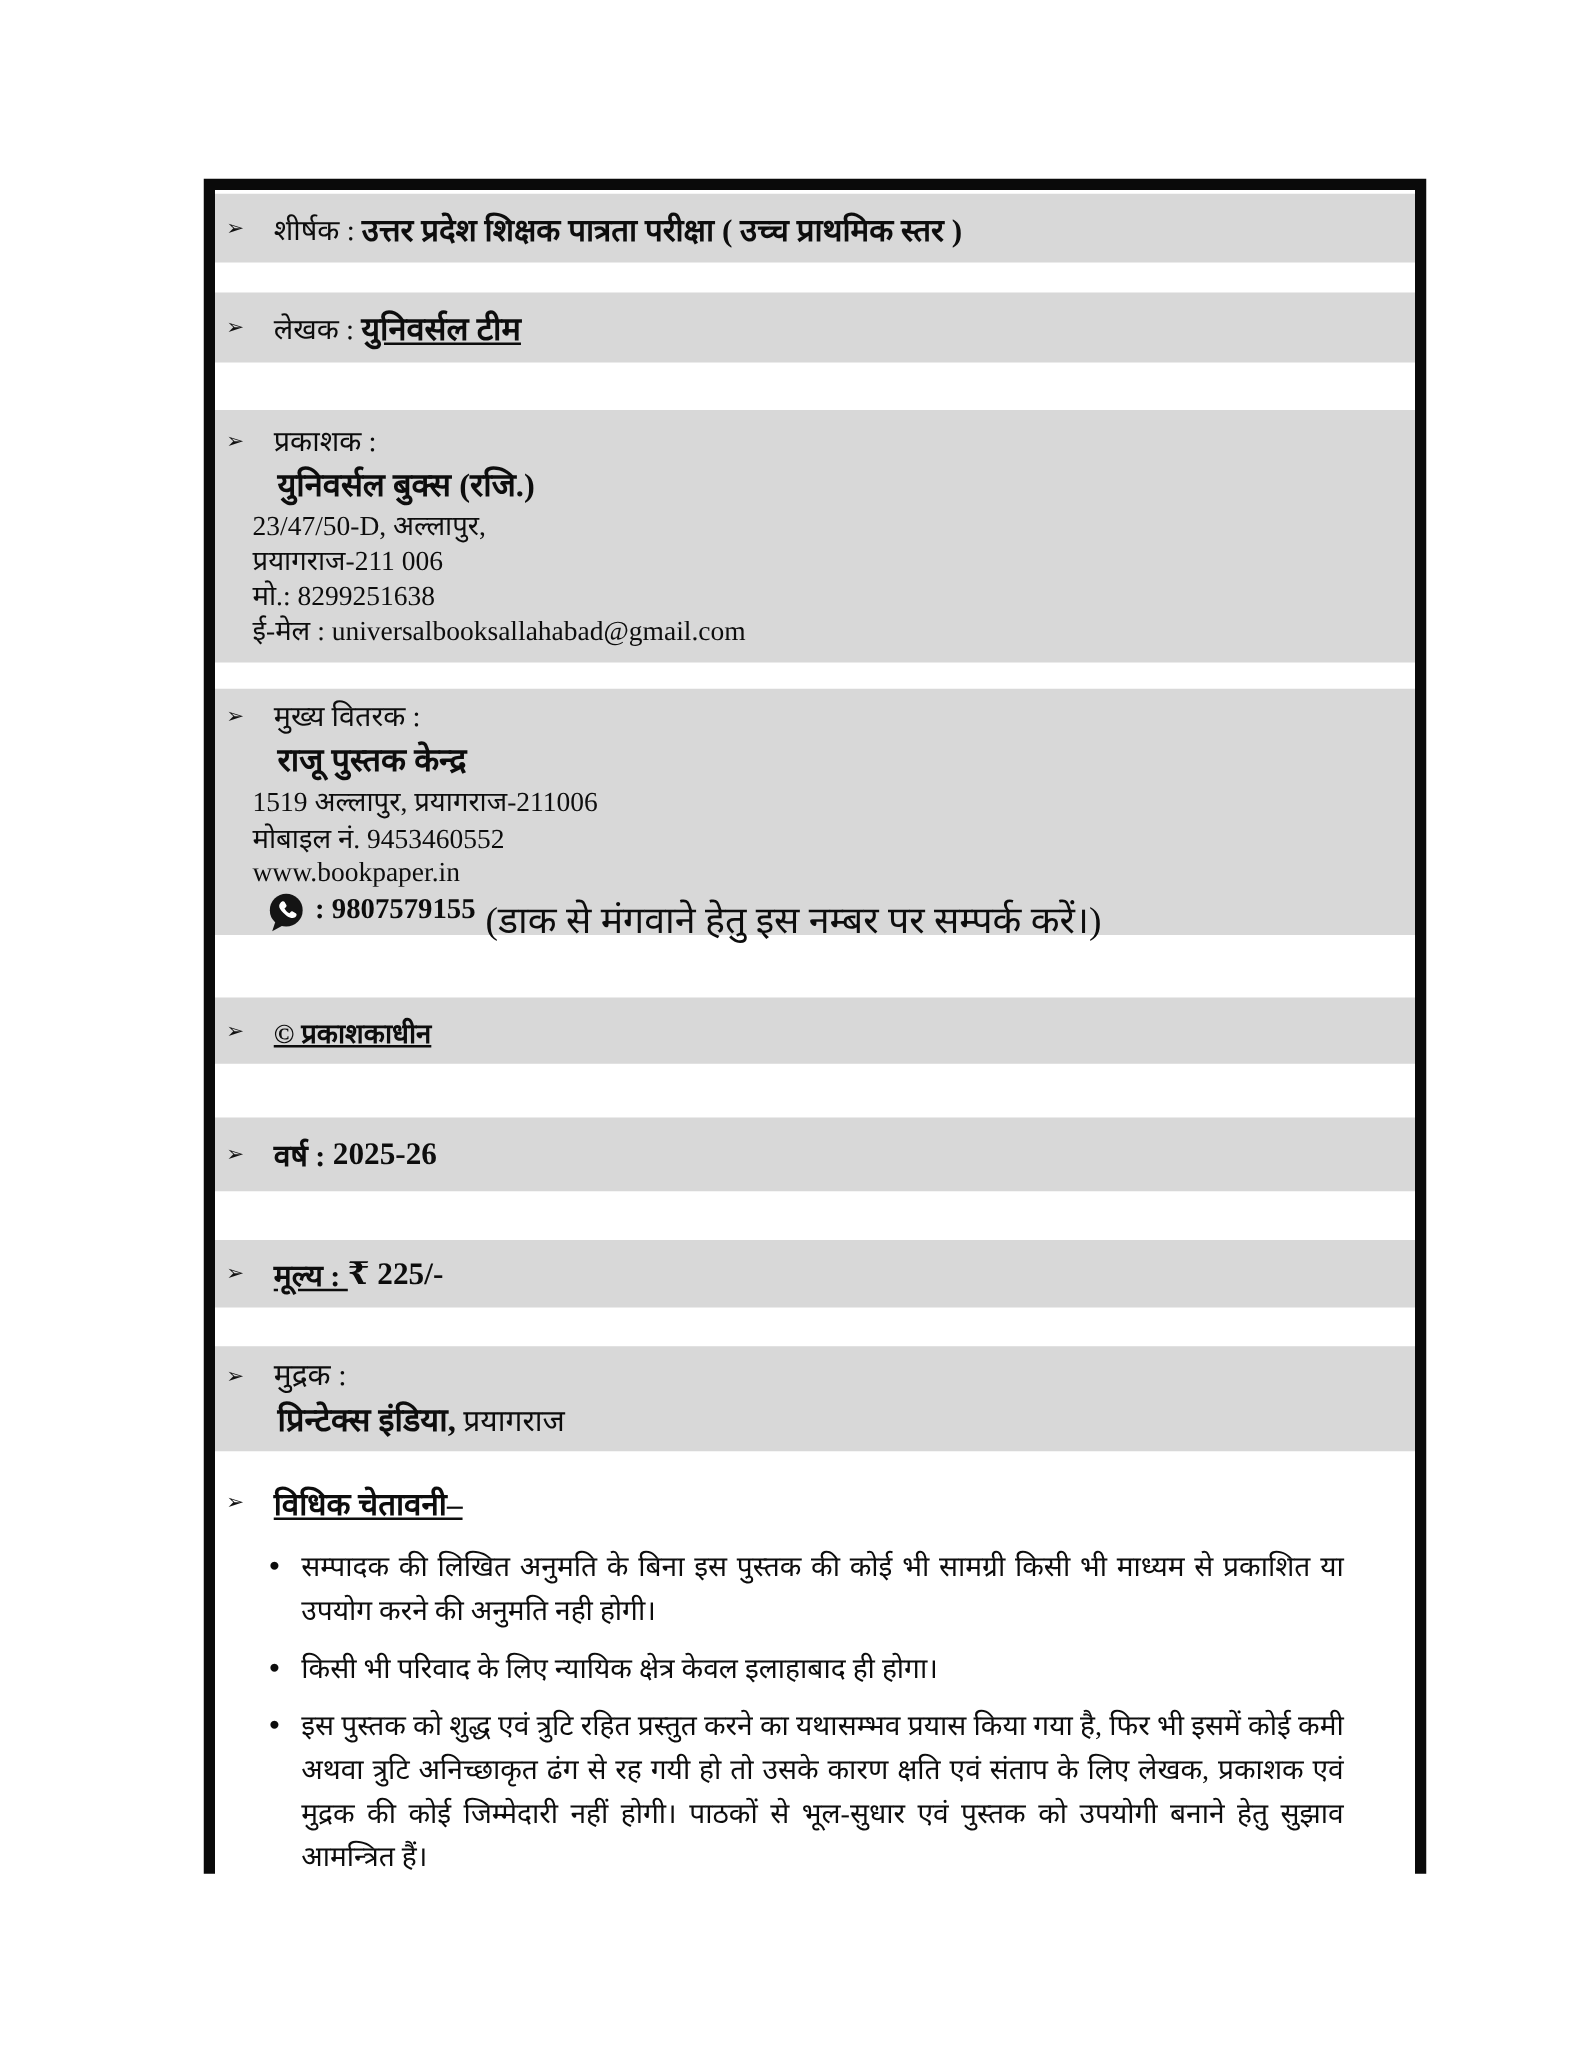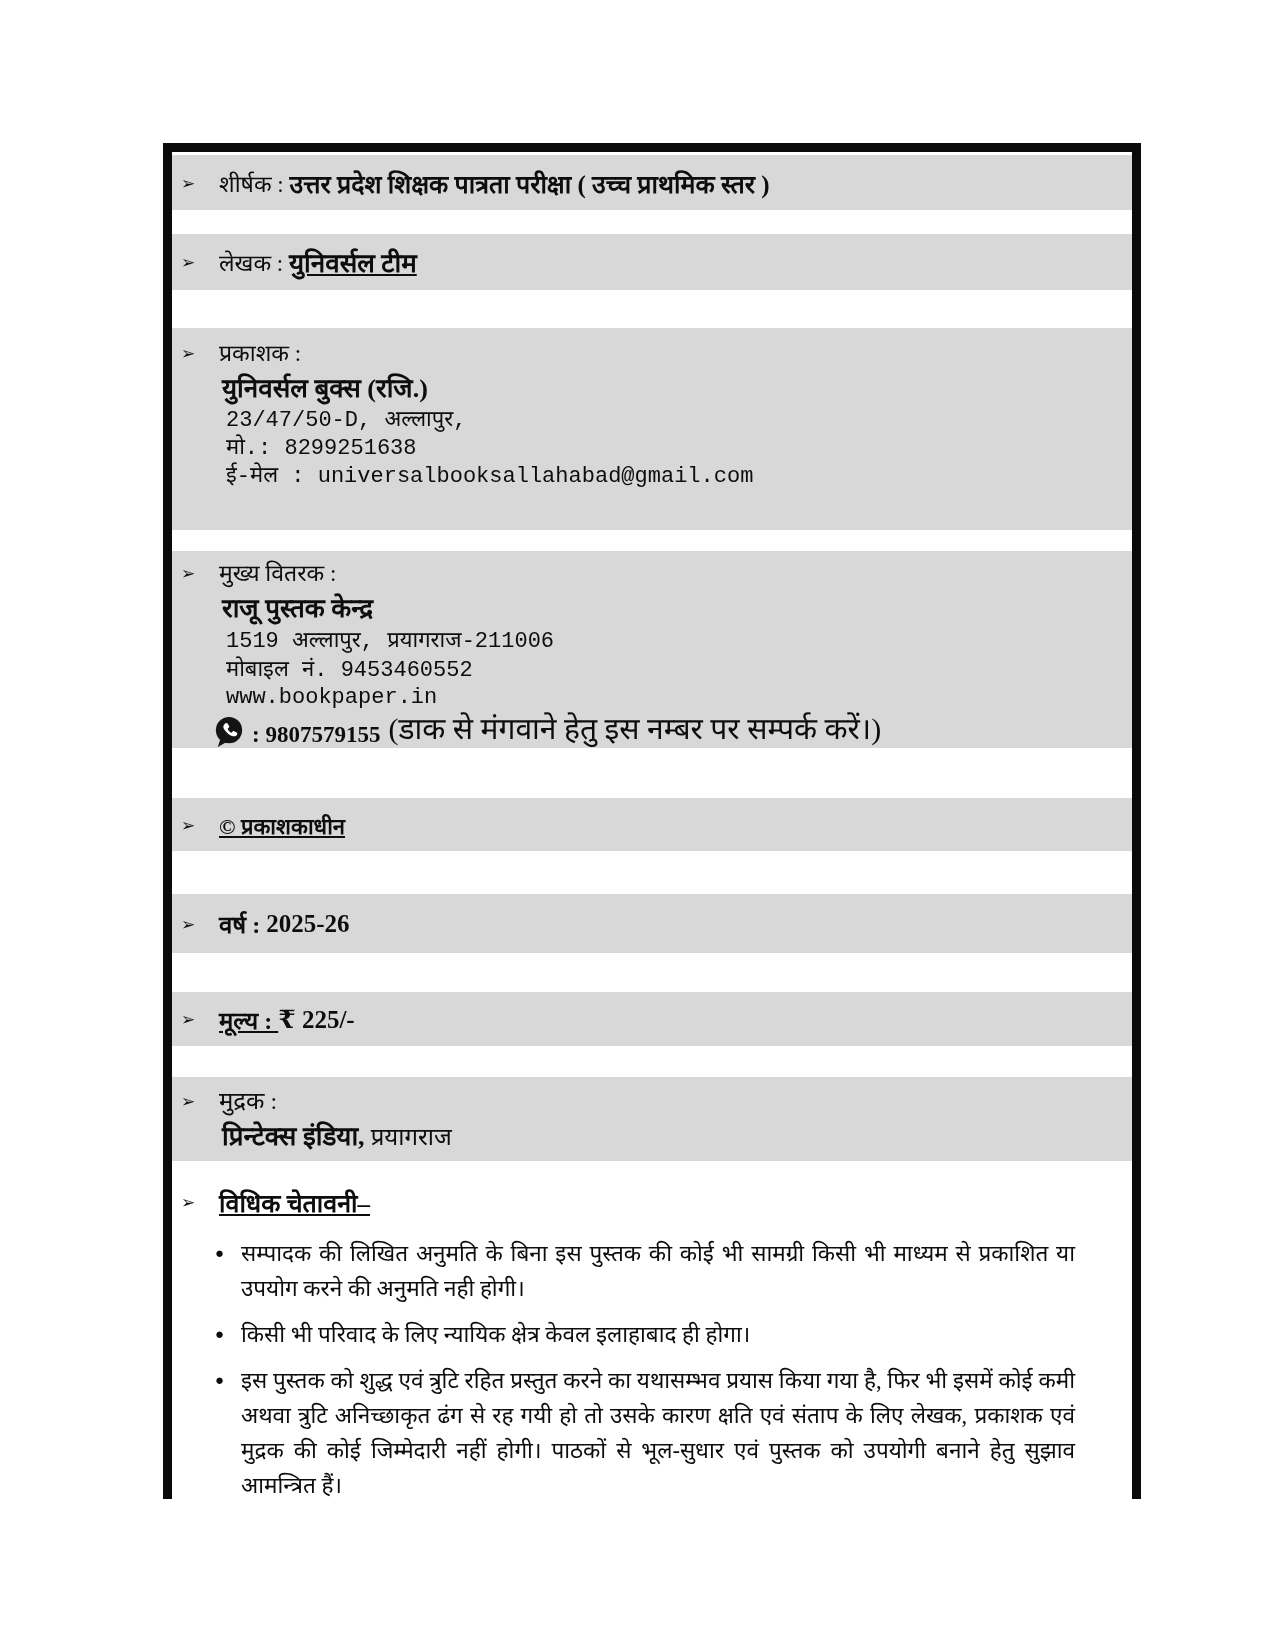--- a/index.html
+++ b/index.html
@@ -12,23 +12,23 @@
     border:9px solid #0a0a0a;box-sizing:border-box;background:#ffffff;
   }
   .band{position:absolute;left:0;width:960px;background:#d8d8d8;box-sizing:border-box;}
   .single{display:flex;align-items:center;}
   .marker{flex:0 0 38px;padding-left:9px;font-size:17px;color:#111;font-family:"DejaVu Sans",sans-serif;}
   .label{font-size:23px;white-space:pre;}
   .b{font-weight:bold;}
   .val-title{font-size:25px;font-weight:bold;}
   .val-name{font-size:26px;font-weight:bold;text-decoration:underline;}
   .lead-row{display:flex;align-items:center;}
-  .line{margin-left:54px;font-size:22px;line-height:28px;font-family:Liberation Mono, monospace;}
+  .line{margin-left:30px;font-size:22px;line-height:28px;}
   .name-line{margin-left:50px;font-size:26px;font-weight:bold;line-height:37px;}
-  .wa-row{display:flex;align-items:flex-end;margin-left:42px;margin-top:3px;height:34px;}
+  .wa-row{display:flex;align-items:flex-start;margin-left:42px;margin-top:3px;height:34px;}
   .wa-num{font-size:23px;font-weight:bold;margin-left:8px;}
   .wa-note{font-size:30px;margin-left:8px;}
   .legal{position:absolute;left:0;top:1033px;width:960px;background:#ffffff;}
   .legal-heading{font-size:25px;font-weight:bold;text-decoration:underline;}
   .legal-bullets{margin-top:17px;}
   .bullet-item{display:flex;margin-left:43px;margin-bottom:11px;padding-right:57px;}
   .dot{flex:0 0 26px;font-size:15px;line-height:35px;}
   .bullet-text{flex:1;font-size:22.5px;line-height:35px;text-align:justify;}
   .wa-icon{width:30px;height:32px;flex:0 0 30px;}
 </style>
@@ -49,20 +49,21 @@
     <span class="val-name">युनिवर्सल टीम</span>
   </div>
 
   <div class="band" style="top:176px;height:202px;padding-top:9px;">
     <div class="lead-row" style="line-height:33px;">
       <span class="marker">➢</span>
       <span class="label">प्रकाशक :</span>
     </div>
     <div class="name-line">युनिवर्सल बुक्स (रजि.)</div>
     <div class="line">23/47/50-D,  अल्लापुर,</div>
+    <div class="line">प्रयागराज-211 006</div>
     <div class="line">मो.:  8299251638</div>
     <div class="line">ई-मेल : universalbooksallahabad@gmail.com</div>
   </div>
 
   <div class="band" style="top:399px;height:197px;padding-top:6px;">
     <div class="lead-row" style="line-height:33px;">
       <span class="marker">➢</span>
       <span class="label">मुख्य वितरक :</span>
     </div>
     <div class="name-line">राजू पुस्तक केन्द्र</div>

